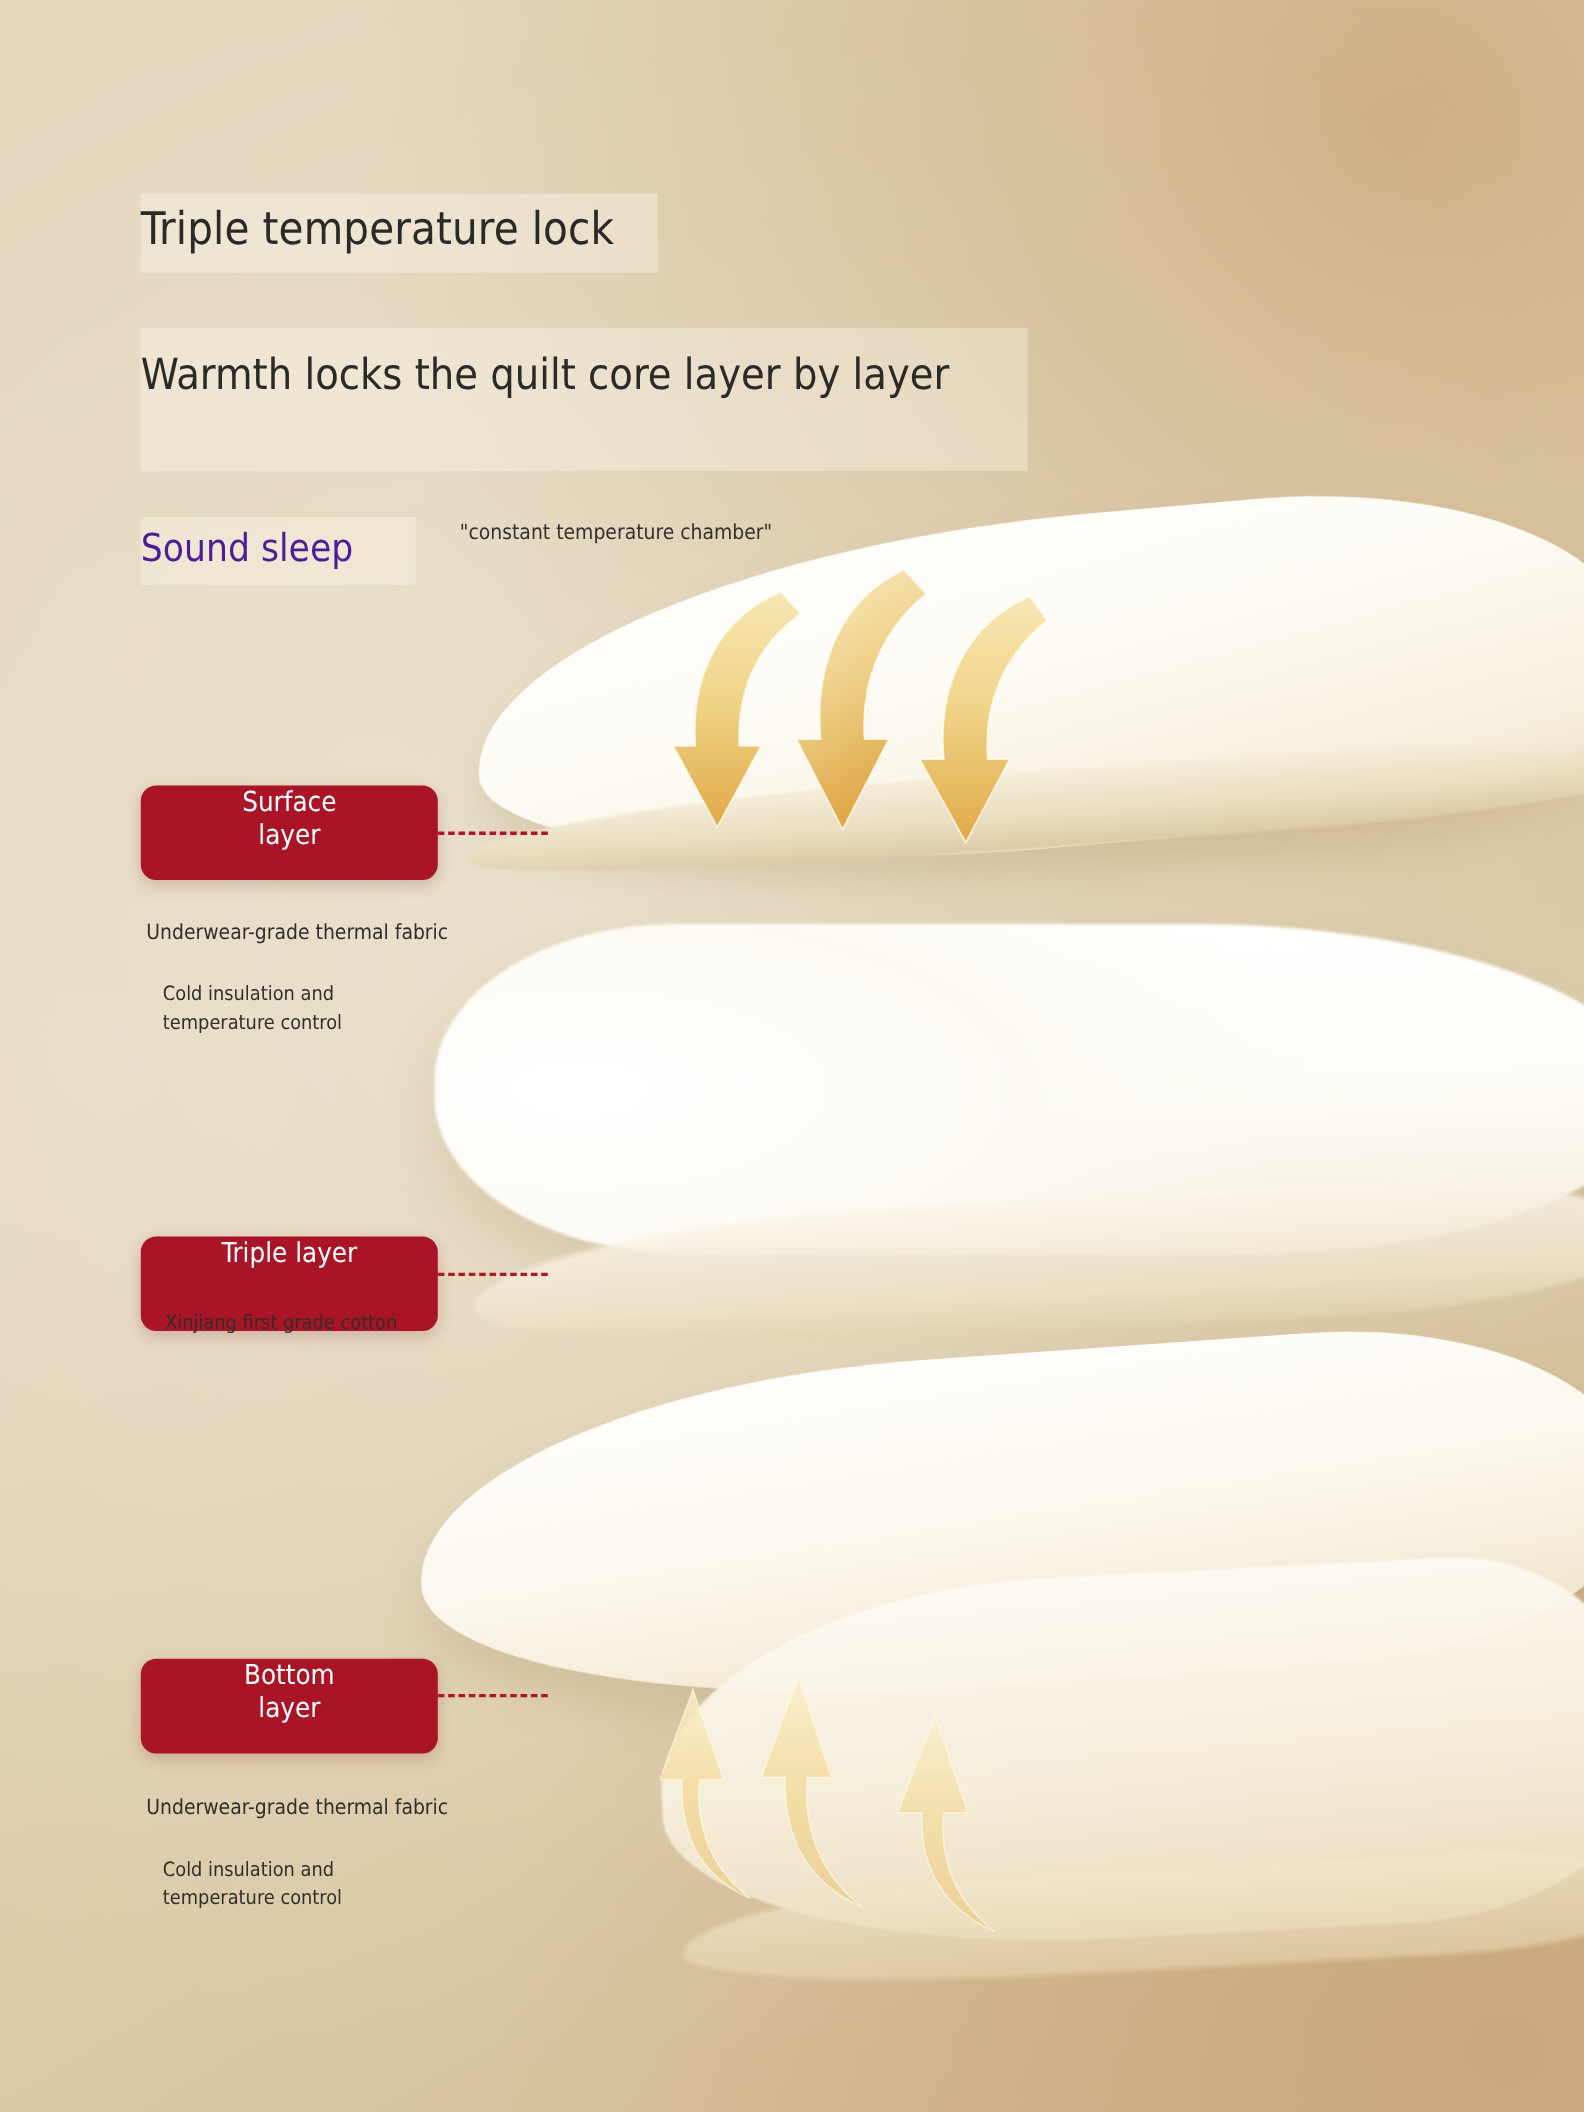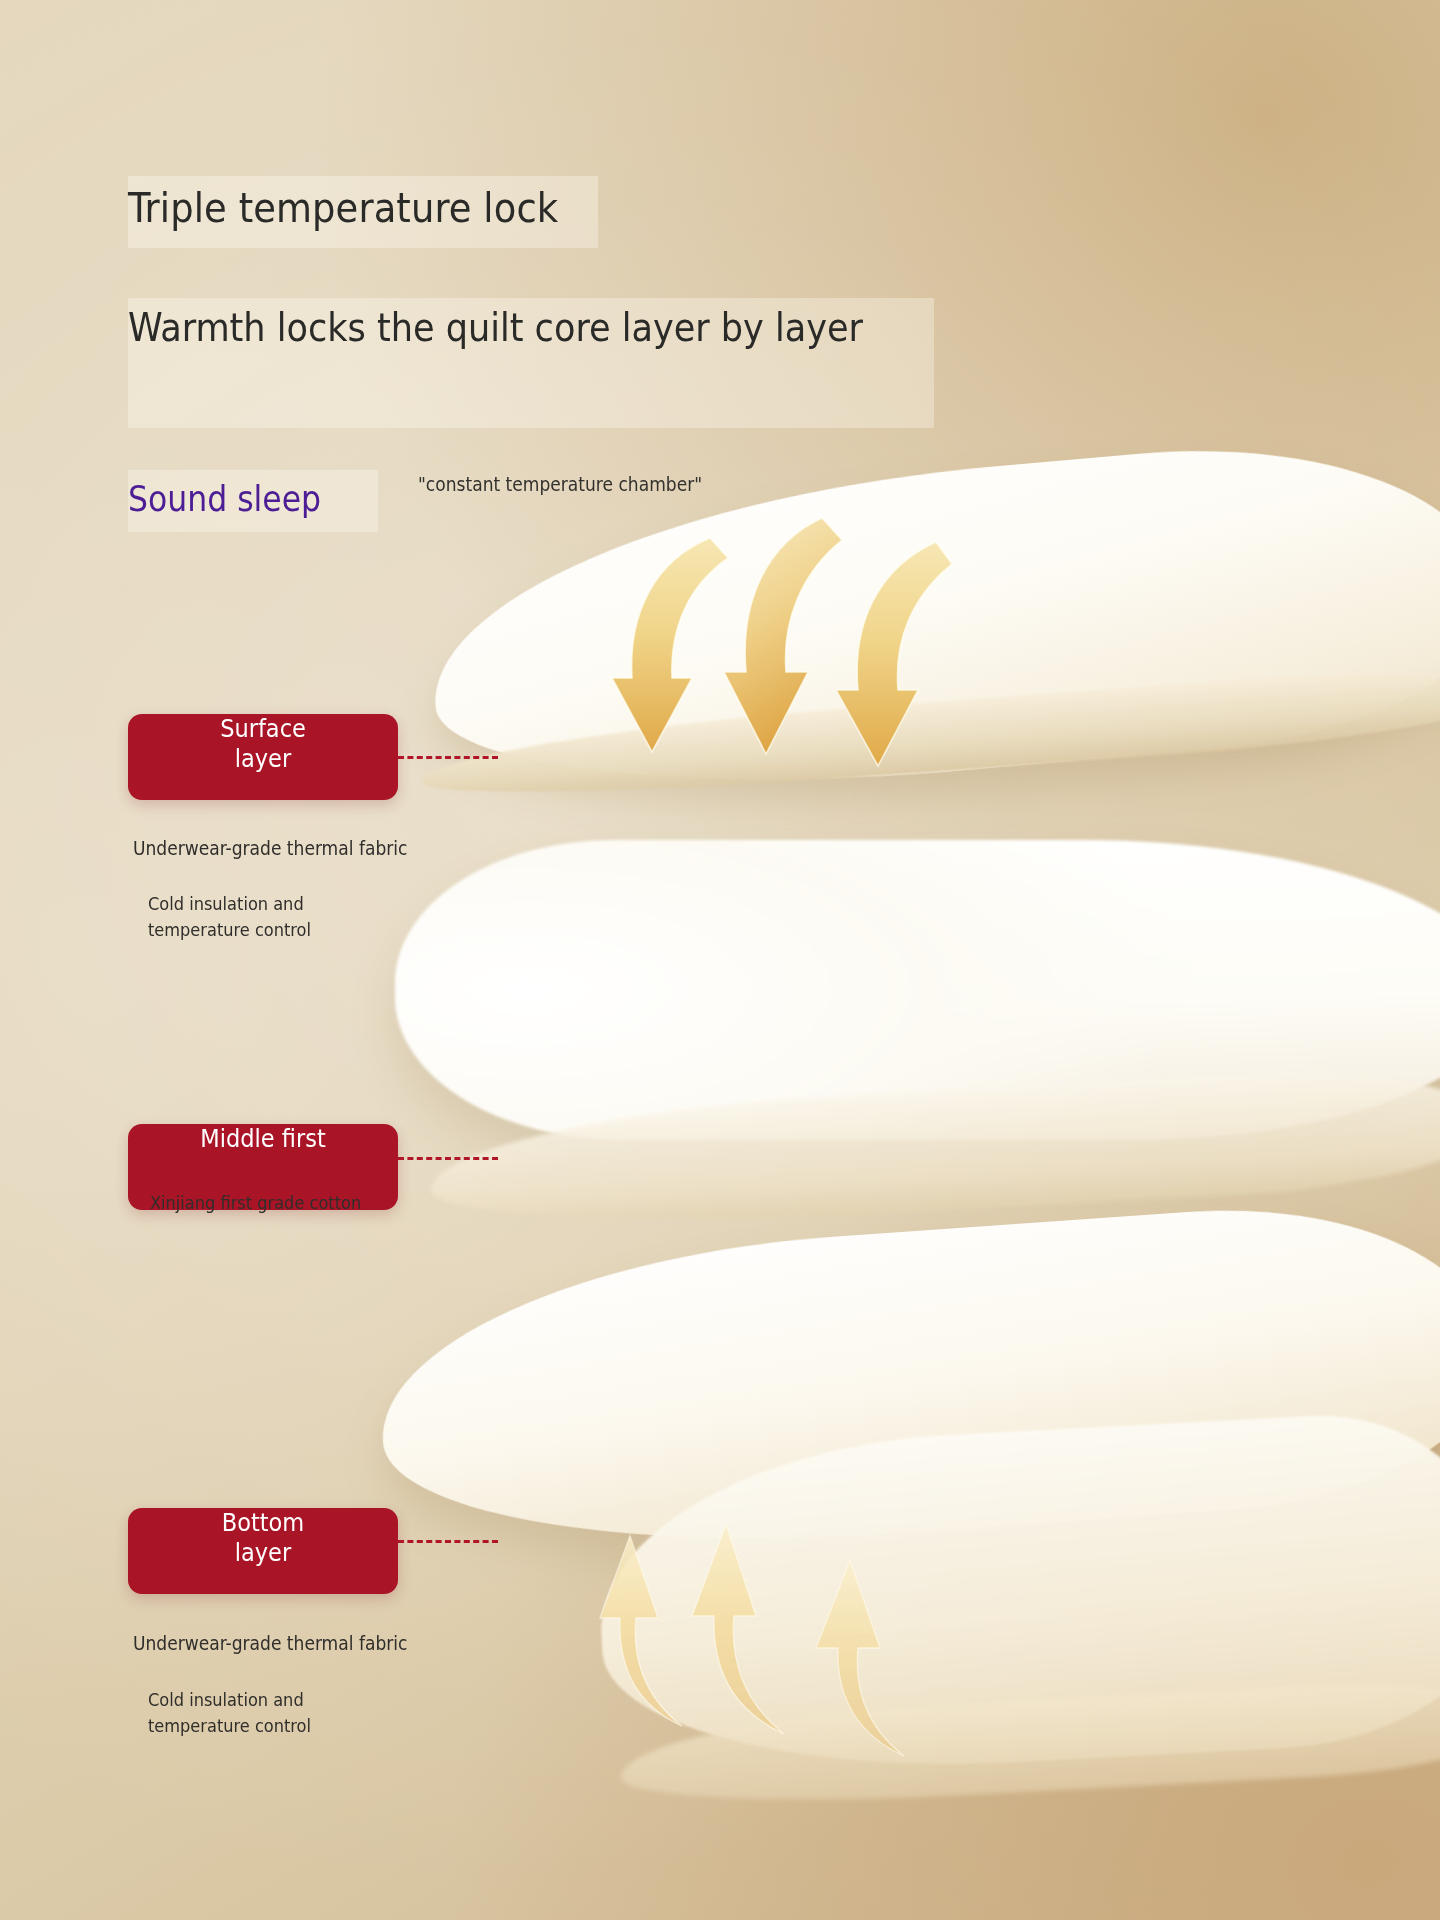--- a/index.html
+++ b/index.html
@@ -101,21 +101,21 @@
   .hl-2 { left:128px; top:298px; width:806px; height:130px; }
   .hl-3 { left:128px; top:470px; width:250px; height:62px; }
 
   .h1{
     position:absolute; left:128px; top:184px; width:560px;
     font-size:41px; line-height:1.21; color:#2A2A28;
     font-family:"DejaVu Sans Condensed","Liberation Sans", sans-serif;
     font-weight:400; letter-spacing:.1px;
   }
   .h2{
-    position:absolute; left:128px; top:304px; width:830px;
+    position:absolute; left:128px; top:318px; width:830px;
     font-size:39px; line-height:1.24; color:#2A2A28;
     font-family:"DejaVu Sans Condensed","Liberation Sans", sans-serif;
     font-weight:400;
   }
   .h3{
     position:absolute; left:128px; top:478px;
     font-size:35px; line-height:1.2; color:#4c1d95;
     font-family:"DejaVu Sans Condensed","Liberation Sans", sans-serif;
   }
   .h3-note{
@@ -226,21 +226,21 @@
 
   <div class="badge" style="left:128px; top:714px;">
     <span><span>Surface</span><br><span>layer</span></span>
   </div>
   <div class="dash" style="left:398px; top:756px;"></div>
   <div class="desc-a" style="left:133px; top:836px;">Underwear-grade thermal fabric</div>
   <div class="desc-sm" style="left:128px; top:892px;">Cold insulation and</div>
   <div class="desc-sm" style="left:128px; top:918px;">temperature control</div>
 
   <div class="badge" style="left:128px; top:1124px;">
-    <span>Middle first</span>
+    <span>Triple layer</span>
   </div>
   <div class="dash" style="left:398px; top:1157px;"></div>
   <div class="desc-sm" style="left:130px; top:1191px;">Xinjiang first grade cotton</div>
 
   <div class="badge" style="left:128px; top:1508px;">
     <span><span>Bottom</span><br><span>layer</span></span>
   </div>
   <div class="dash" style="left:398px; top:1540px;"></div>
   <div class="desc-a" style="left:133px; top:1631px;">Underwear-grade thermal fabric</div>
   <div class="desc-sm" style="left:128px; top:1688px;">Cold insulation and</div>

